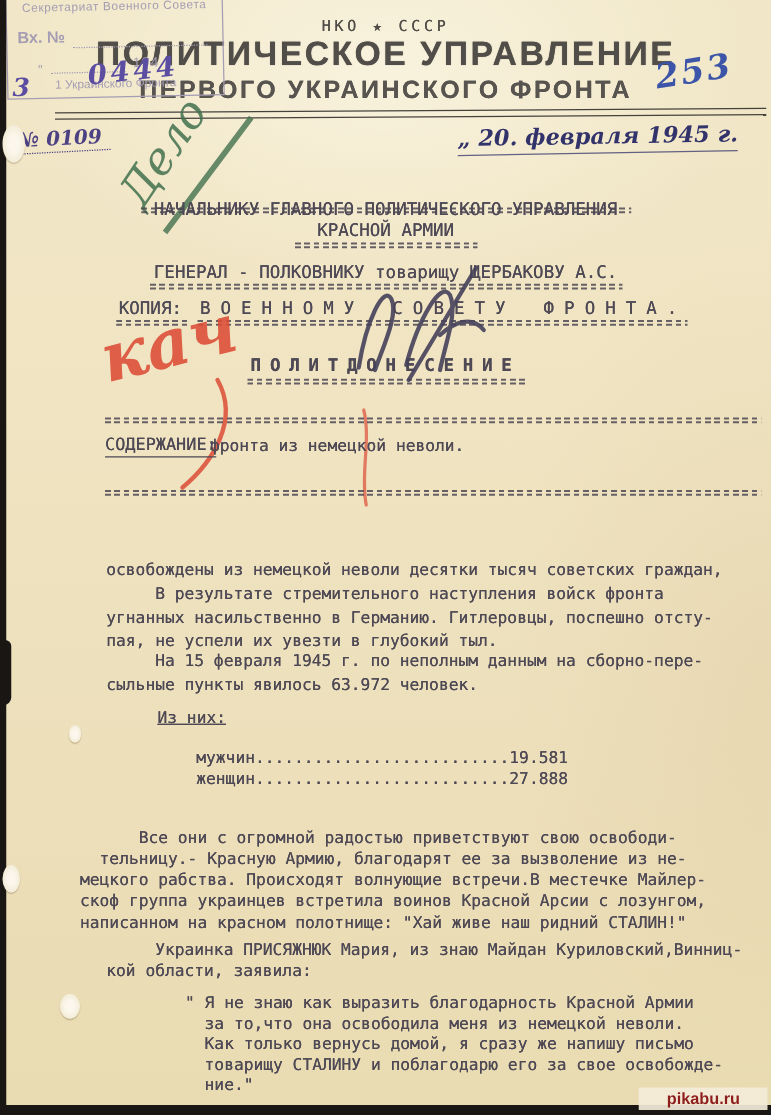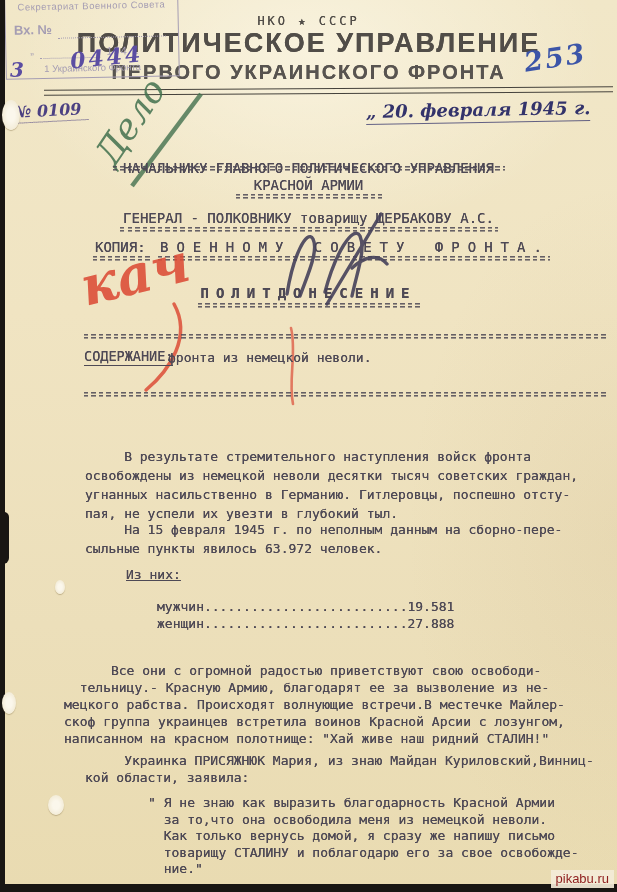--- a/index.html
+++ b/index.html
@@ -48,21 +48,21 @@
   .stamp .s1{position:absolute;top:5px;left:0;right:0;text-align:center;font-size:9.5px;letter-spacing:.5px;}
   .stamp .s2{position:absolute;top:26px;left:8px;font-size:13px;font-weight:700;}
   .stamp .u1{position:absolute;top:42px;left:52px;width:108px;border-bottom:1.2px dotted var(--stamp);}
   .stamp .s3{position:absolute;top:48px;left:24px;font-size:11px;}
   .stamp .u2{position:absolute;top:62px;left:34px;width:60px;border-bottom:1.2px dotted var(--stamp);}
   .stamp .s3b{position:absolute;top:50px;left:100px;font-size:11px;letter-spacing:1px;}
   .stamp .s4{position:absolute;bottom:4px;left:0;right:0;text-align:center;font-size:9.5px;}
   .pgnum{top:42px;left:524px;font-size:27px;font-weight:700;color:var(--blue);transform:rotate(-9deg);letter-spacing:2px;}
   .innum{top:44px;left:70px;font-size:22px;font-weight:700;color:var(--purple);transform:rotate(-6deg);letter-spacing:3px;}
   .inday{top:58px;left:10px;font-size:20px;font-weight:700;color:var(--purple);}
-  .wm{bottom:4px;right:3px;background:rgba(243,236,216,.92);color:var(--wm);font-family:"Liberation Sans",sans-serif;font-weight:400;font-size:13px;padding:1px 5px 2px;}
+  .wm{bottom:4px;right:3px;background:rgba(243,236,216,.92);color:var(--wm);font-family:"Liberation Sans",sans-serif;font-weight:700;font-size:13px;padding:1px 22px 2px;}
   .edge-l{left:0;top:0;bottom:0;width:5px;background:var(--edge);z-index:30;}
   .edge-l2{left:0;top:512px;width:9px;height:52px;background:var(--edge);border-radius:0 5px 6px 0;z-index:30;}
   .edge-b{left:0;right:0;bottom:0;height:8px;background:var(--edge);z-index:29;}
   .tear{background:radial-gradient(#fbf7ec 30%,#f3ecd8 70%);border-radius:50%;box-shadow:0 1px 1px rgba(120,100,60,.4);z-index:31;}
   svg{overflow:visible;}
 </style>
 </head>
 <body>
 
 <div class="sheet">
@@ -124,22 +124,22 @@
   </svg>
 
   <div class="abs eq divider" style="top:334px;"></div>
   <div class="abs tw subject-label">СОДЕРЖАНИЕ:</div>
   <div class="abs tw subject-text">
       <div class="tl">фронта из немецкой неволи.</div>
     </div>
   <div class="abs eq divider" style="top:392px;"></div>
 
   <div class="abs tw para" style="top:447px;left:85px;">
+      <div class="tl">освобождены из немецкой неволи десятки тысяч советских граждан,</div>
       <div class="tl">     В результате стремительного наступления войск фронта</div>
-      <div class="tl">освобождены из немецкой неволи десятки тысяч советских граждан,</div>
       <div class="tl">угнанных насильственно в Германию. Гитлеровцы, поспешно отсту-</div>
       <div class="tl">пая, не успели их увезти в глубокий тыл.</div>
     </div>
   <div class="abs tw para" style="top:520px;left:85px;">
       <div class="tl">     На 15 февраля 1945 г. по неполным данным на сборно-пере-</div>
       <div class="tl">сыльные пункты явилось 63.972 человек.</div>
     </div>
   <div class="abs tw" style="top:567px;left:126px;text-decoration:underline;">Из них:</div>
   <div class="abs tw stats" style="top:598px;left:157px;">
       <div class="tl">мужчин..........................19.581</div>

